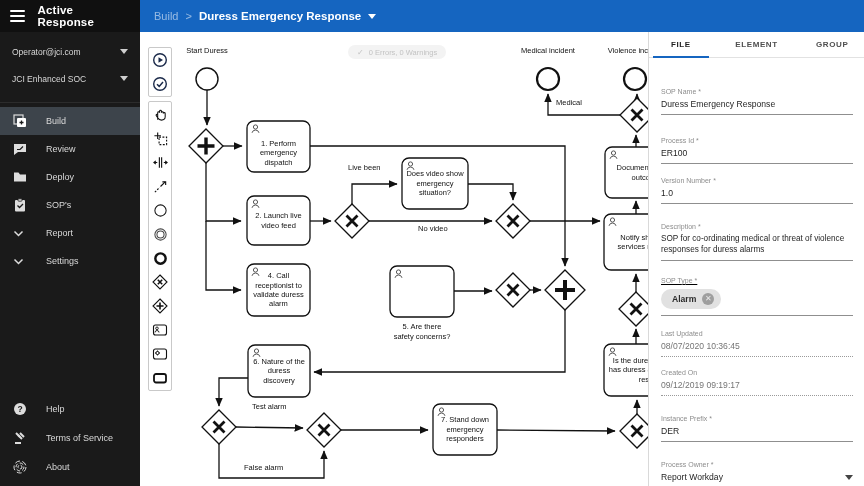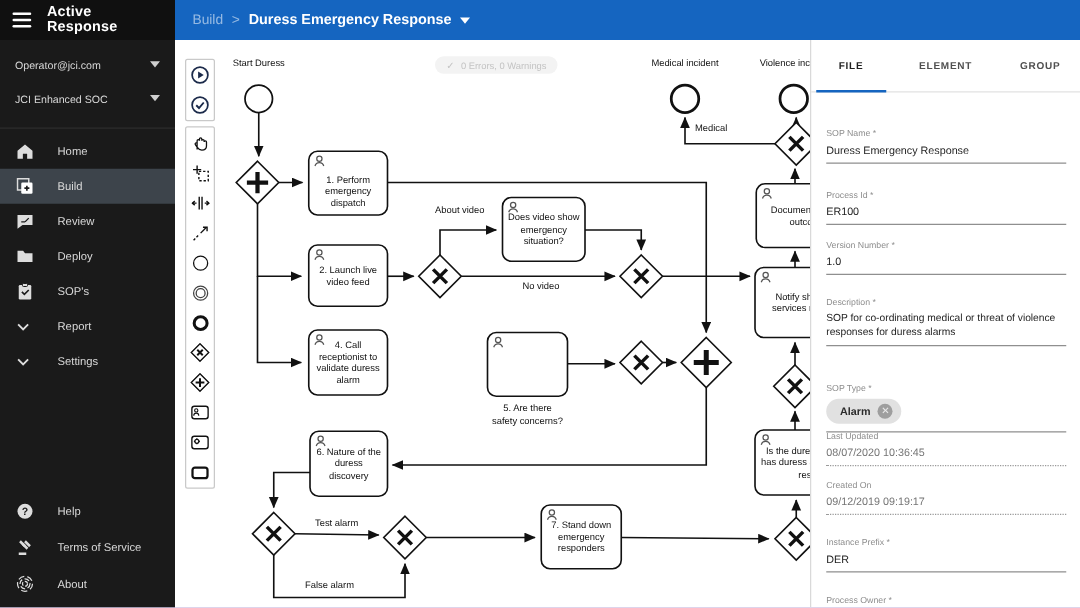--- a/index.html
+++ b/index.html
@@ -37,21 +37,21 @@
   .status-badge { position:absolute; left:208px; top:13px; height:14px; padding:0 9px; background:#f3f3f3; border-radius:8px; display:flex; align-items:center; font-size:7.5px; color:#c3c3c3; z-index:2; }
   .status-badge .chk { margin-right:5px; font-size:8px; }
   svg.diagram { position:absolute; left:0; top:0; }
   .node-label { position:absolute; display:flex; align-items:center; justify-content:center; text-align:center;
                 font-size:7.5px; line-height:1.25; color:#111; padding:2px 3px 2px 3px; pointer-events:none; }
   .ev-label { position:absolute; text-align:center; font-size:7.5px; color:#111; pointer-events:none; }
   .edge-label { position:absolute; font-size:7.5px; color:#111; pointer-events:none; white-space:nowrap; }
 
   
   .panel { position:absolute; left:648px; top:32px; width:216px; height:454px; background:#fff; border-left:1px solid #d9d9d9; z-index:6; }
-  .tabs { display:flex; height:42px; border-bottom:1px solid #e2e2e2;gap:12px; }
+  .tabs { display:flex; height:26px; border-bottom:1px solid #e2e2e2;gap:12px; }
   .tab { flex:1; display:flex; align-items:center; justify-content:center; font-size:8px; letter-spacing:.6px; color:#4f4f4f; font-weight:bold; cursor:pointer; position:relative; }
   .tab.active { color:#1f1f1f; }
   .tab.active::after { content:""; position:absolute; left:4px; right:4px; bottom:-1px; height:2px; background:#1565c0; }
   .panel-body { position:relative; height:428px; }
   .field { position:absolute; left:12px; width:192px; }
   .f-label { font-size:7px; color:#8d8d8d; margin-bottom:4px; }
   .f-value { font-size:8.6px; color:#1f1f1f; padding-bottom:5px; border-bottom:1px solid #8f8f8f; }
   .f-value.multi { font-size:8.2px; line-height:1.3; }
   .field.readonly .f-value { color:#757575; border-bottom:1px dotted #9a9a9a; }
   .f-select { display:flex; align-items:center; }
@@ -80,28 +80,20 @@
       <div class="sb-acc-row">
         <span class="grow">Operator@jci.com</span>
         <span class="caret"></span>
       </div>
       <div class="sb-acc-row">
         <span class="grow">JCI Enhanced SOC</span>
         <span class="caret"></span>
       </div>
     </div>
     <div class="nav">
-      <div class="nav-item">
-        <span class="nav-ic">
-          <svg width="14" height="14" viewBox="0 0 14 14">
-              <path d="M7,1.5 L13,6.5 V13 H8.7 V9 H5.3 V13 H1 V6.5 Z" fill="#ddd"></path>
-            </svg>
-        </span>
-          <span>Home</span>
-      </div>
       <div class="nav-item active">
         <span class="nav-ic">
           <svg width="14" height="14" viewBox="0 0 14 14">
               <rect x="1" y="1" width="9" height="9" fill="none" stroke="#ddd" stroke-width="1.2"></rect>
               <rect x="4" y="4" width="9" height="9" rx="1" fill="#fff"></rect>
               <path d="M8.5,6.5 v4 M6.5,8.5 h4" stroke="#1a1a1a" stroke-width="1.3"></path>
             </svg>
         </span>
           <span>Build</span>
       </div>
@@ -438,23 +430,23 @@
     <div class="node-label" style="left:107px; top:164px; width:63px; height:49px;">2. Launch live video feed</div>
     <div class="node-label" style="left:262px; top:126px; width:66px; height:51px;">Does video show emergency situation?</div>
     <div class="node-label" style="left:107px; top:232px; width:63px; height:52px;">4. Call receptionist to validate duress alarm</div>
     <div class="node-label" style="left:250px; top:234px; width:64px; height:51px;margin-top:40px;">5. Are there safety concerns?</div>
     <div class="node-label" style="left:108px; top:313px; width:62px; height:52px;">6. Nature of the duress discovery</div>
     <div class="node-label" style="left:293px; top:372px; width:64px; height:51px;">7. Stand down emergency responders</div>
     <div class="node-label" style="left:465px; top:115px; width:82px; height:51px;">Document duress outcome</div>
     <div class="node-label" style="left:464px; top:182px; width:86px; height:56px;">Notify shutdown services resumed</div>
     <div class="node-label" style="left:464px; top:312px; width:86px; height:52px;">Is the duress over or has duress alarm been reset</div>
 
-    <div class="edge-label" style="left:208px; top:131px;">About video</div>
+    <div class="edge-label" style="left:208px; top:131px;">Live been</div>
     <div class="edge-label" style="left:278px; top:192px;">No video</div>
-    <div class="edge-label" style="left:112px; top:382px;text-align:right;">Test alarm</div>
+    <div class="edge-label" style="left:112px; top:370px;text-align:right;">Test alarm</div>
     <div class="edge-label" style="left:104px; top:431px;">False alarm</div>
     <div class="edge-label" style="left:416px; top:66px;">Medical</div>
   </div>
 
   <div class="panel">
     <div class="tabs">
       <div class="tab active">FILE</div>
       <div class="tab">ELEMENT</div>
       <div class="tab">GROUP</div>
     </div>
@@ -473,21 +465,21 @@
       <div class="field" style="top:119px;">
         <div class="f-label">Version Number *</div>
         <div class="f-value">1.0</div>
       </div>
 
       <div class="field" style="top:165px;">
         <div class="f-label">Description *</div>
         <div class="f-value multi">SOP for co-ordinating medical or threat of violence responses for duress alarms</div>
       </div>
 
-      <div class="field" style="top:234px;">
+      <div class="field" style="top:219px;text-decoration:underline;">
         <div class="f-label">SOP Type *</div>
         <div class="chip-row">
           <span class="chip">
             <span class="chip-label">Alarm</span>
             <span class="chip-x">✕</span>
           </span>
         </div>
       </div>
 
       <div class="field readonly" style="top:272px;">

